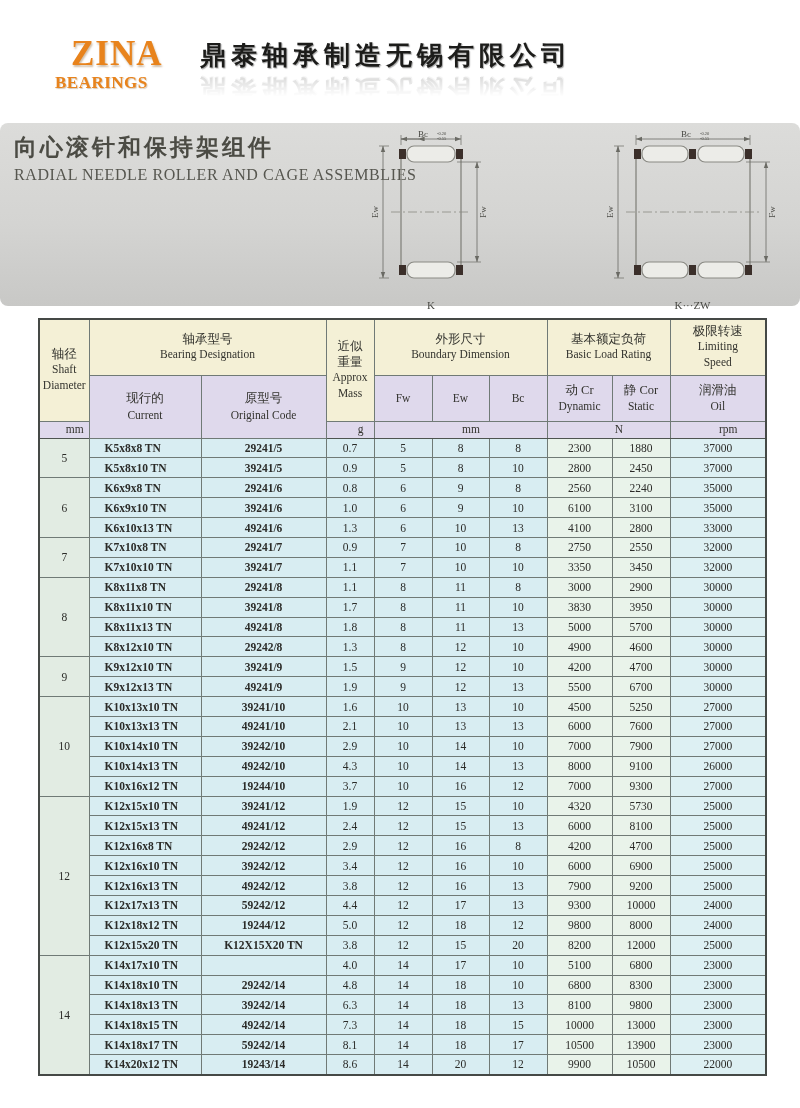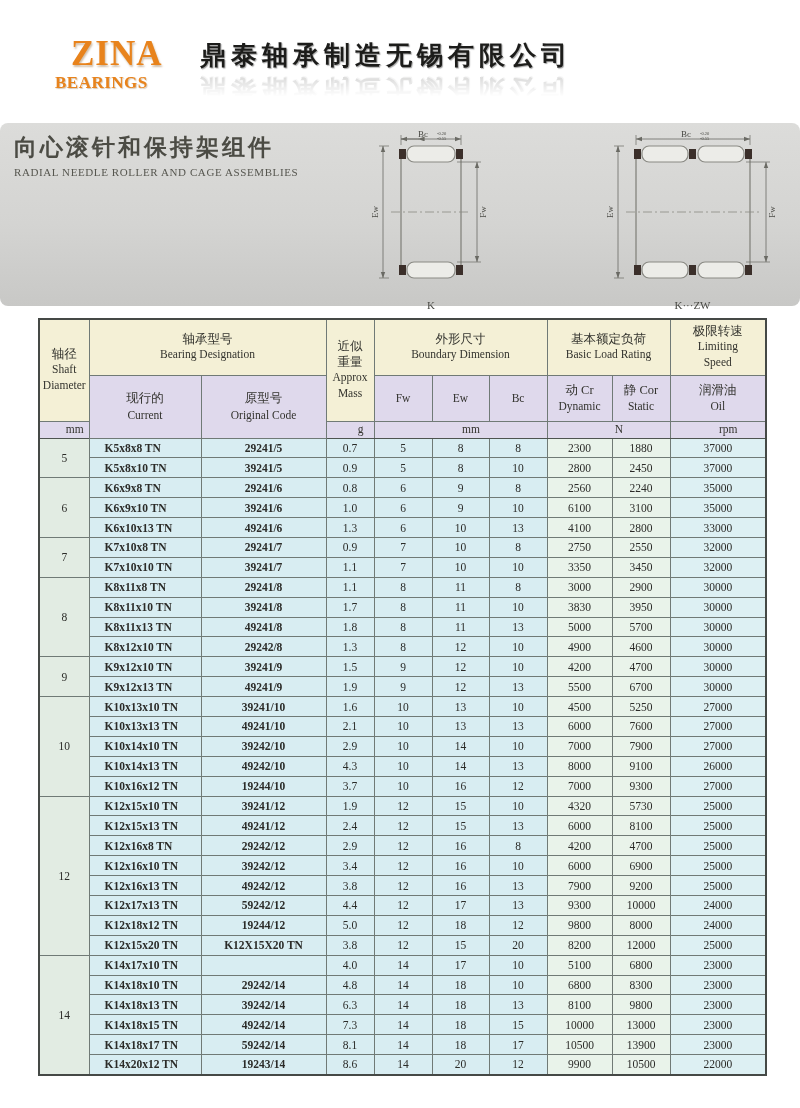--- a/index.html
+++ b/index.html
@@ -47,21 +47,21 @@
   .band{
     position:absolute;left:0;top:123px;width:800px;height:183px;
     background:linear-gradient(180deg,#DCDCDA 0%,#D4D4D2 55%,#C8C8C6 100%);
     border-radius:8px;
   }
   .band .title-zh{
     position:absolute;left:14px;top:9px;font-size:23px;font-weight:bold;
     color:#4B4B44;letter-spacing:3px;
   }
   .band .title-en{
-    position:absolute;left:14px;top:43px;font-size:11px;color:#56564F;
+    position:absolute;left:14px;top:43px;font-size:16px;color:#56564F;
     letter-spacing:.6px;
   }
   .diagram{position:absolute;top:8px;text-align:center;}
   .diagram.left{left:366px;width:130px;}
   .diagram.right{left:600px;width:185px;}
   .diagram .dlabel{font-size:11px;color:#4A4A45;margin-top:2px;}
   .diagram svg text{font-family:"Liberation Serif",serif;fill:#4A4A45;}
   
   table.spec{
     position:absolute;left:38px;top:318px;width:727px;

